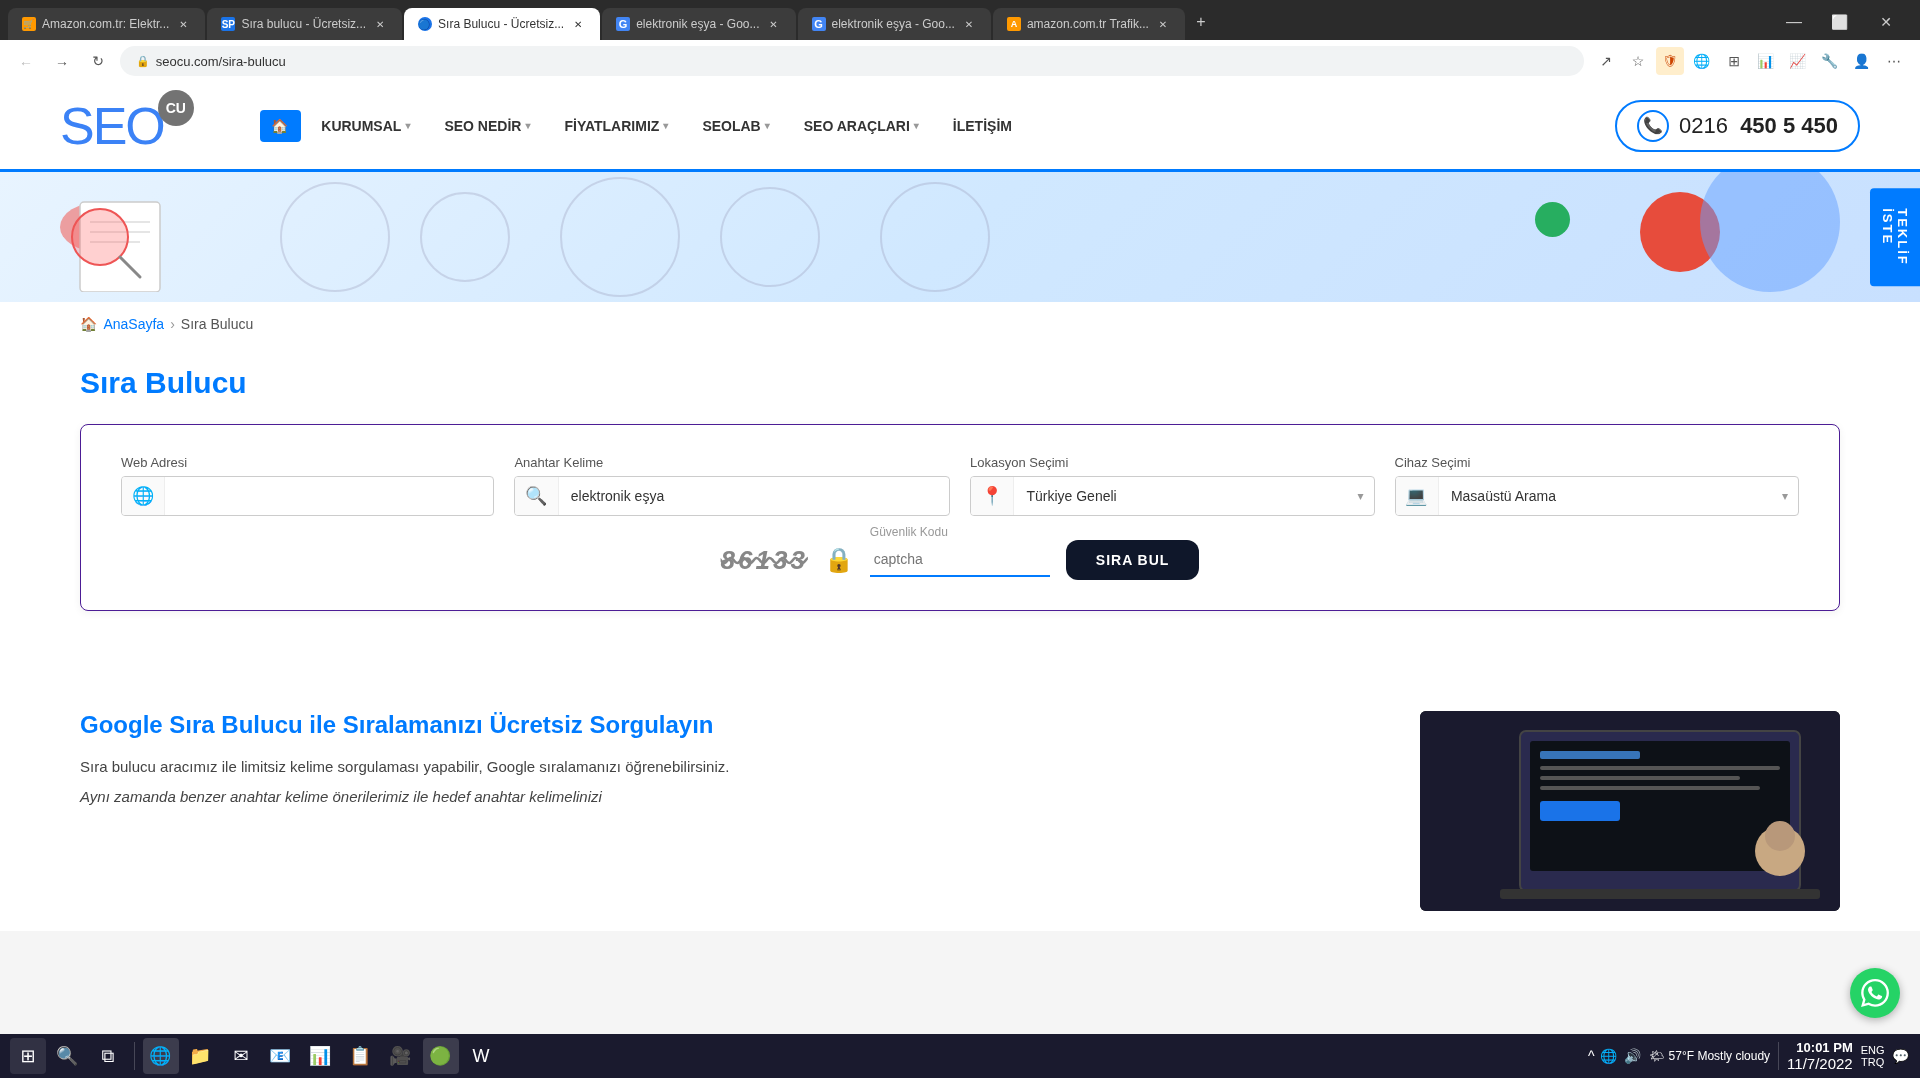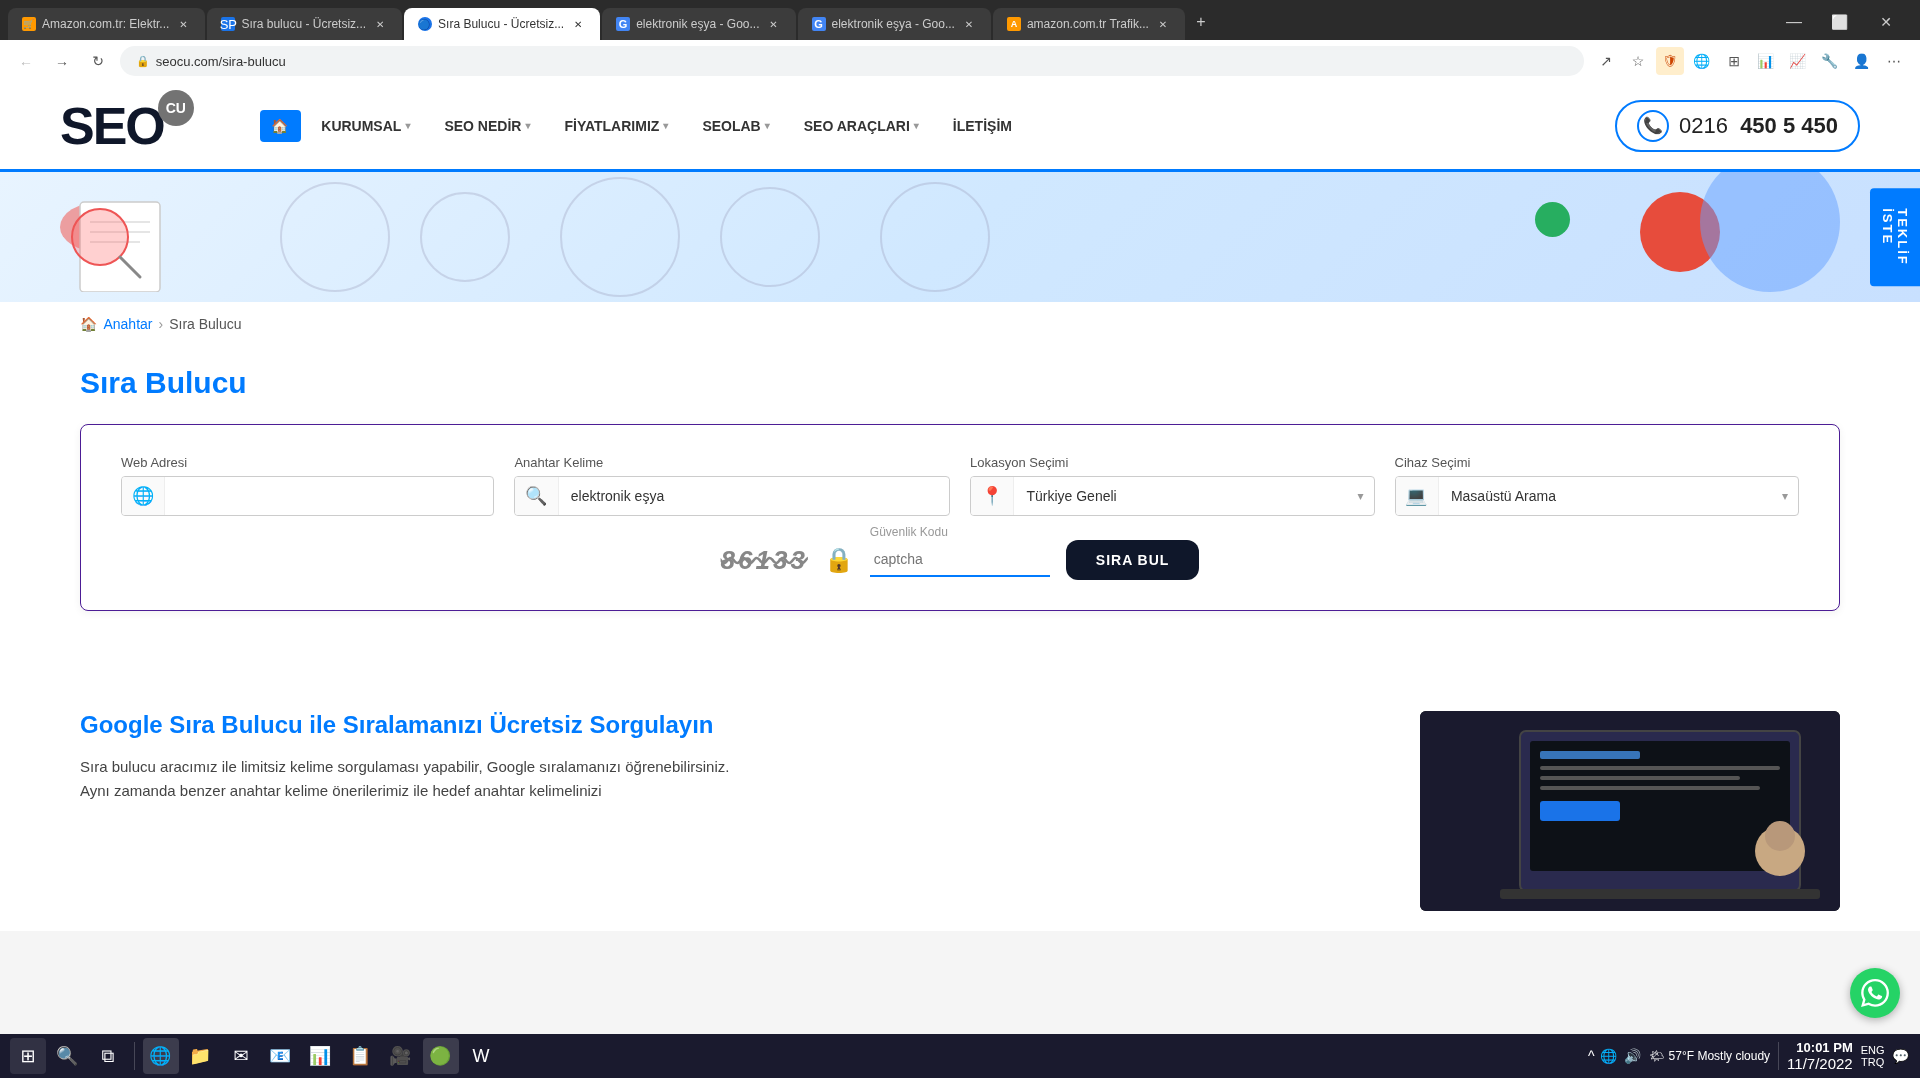--- a/index.html
+++ b/index.html
@@ -124,22 +124,22 @@
       align-items: center;
       height: 90px;
       gap: 40px;
     }
     .logo-area {
       display: flex; align-items: center;
       margin-right: 20px;
     }
     .logo-seo {
       font-size: 52px;
-      font-weight: 700;
-      color: #0f172a;
+      font-weight: 400;
+      color: #3b82f6;
       line-height: 1;
       letter-spacing: -2px;
     }
     .logo-cu-badge {
       background: #737373;
       color: #fff;
       border-radius: 50%;
       width: 36px; height: 36px;
       display: flex; align-items: center; justify-content: center;
       font-size: 14px;
@@ -493,21 +493,21 @@
 
   <div class="tab-bar">
 
     <div class="tab">
       <div class="tab-favicon" style="background:#ff9900; color:#fff; font-size:9px; font-weight:700; border-radius:2px;">🛒</div>
       <span class="tab-title">Amazon.com.tr: Elektr...</span>
       <div class="tab-close">✕</div>
     </div>
 
     <div class="tab">
-      <div class="tab-favicon" style="background:#1a73e8; color:#fff; font-size:13px; font-weight:400;">SP</div>
+      <div class="tab-favicon" style="background:#1a73e8; color:#fff; font-size:10px; font-weight:700;">SP</div>
       <span class="tab-title">Sıra bulucu - Ücretsiz...</span>
       <div class="tab-close">✕</div>
     </div>
 
     <div class="tab active">
       <div class="tab-favicon" style="background:#1a73e8; border-radius:50%; color:#fff; font-size:10px;">🔵</div>
       <span class="tab-title">Sıra Bulucu - Ücretsiz...</span>
       <div class="tab-close" style="color:#333;">✕</div>
     </div>
 
@@ -632,21 +632,21 @@
 
     <div class="green-circle"></div>
     <div class="red-circle"></div>
     <div class="blue-circle-large"></div>
 
     <div class="teklif-btn">TEKLİF İSTE</div>
   </div>
 
   <div class="breadcrumb">
     <span>🏠</span>
-    <a href="#">Anahtar</a>
+    <a href="#">AnaSayfa</a>
     <span class="breadcrumb-sep">›</span>
     <span>Sıra Bulucu</span>
   </div>
 
   <div class="main-content">
     <h1 class="page-title">Sıra Bulucu</h1>
 
     <div class="form-card">
 
       <div class="form-row">
@@ -702,21 +702,21 @@
         </div>
         <button class="sira-bul-btn">SIRA BUL</button>
       </div>
     </div>
   </div>
 
   <div class="lower-section">
     <div class="lower-text">
       <h2 class="lower-title">Google Sıra Bulucu ile Sıralamanızı Ücretsiz Sorgulayın</h2>
       <p class="lower-desc">Sıra bulucu aracımız ile limitsiz kelime sorgulaması yapabilir, Google sıralamanızı öğrenebilirsiniz.</p>
-      <p class="lower-desc" style="">Aynı zamanda benzer anahtar kelime önerilerimiz ile hedef anahtar kelimelinizi</p>
+      <p class="lower-desc" style="margin-top:6px;font-style:italic;">Aynı zamanda benzer anahtar kelime önerilerimiz ile hedef anahtar kelimelinizi</p>
     </div>
     <div class="lower-image">
       <svg width="420" height="200" viewBox="0 0 420 200">
         <rect width="420" height="200" fill="#1a1a2e"></rect>
 
         <rect x="100" y="20" width="280" height="160" rx="6" fill="#2a2a4e" stroke="#444" stroke-width="2"></rect>
         <rect x="110" y="30" width="260" height="130" rx="3" fill="#0d1117"></rect>
 
         <rect x="120" y="40" width="100" height="8" rx="2" fill="#4a9eff" opacity="0.7"></rect>
         <rect x="120" y="55" width="240" height="4" rx="2" fill="#555"></rect>

